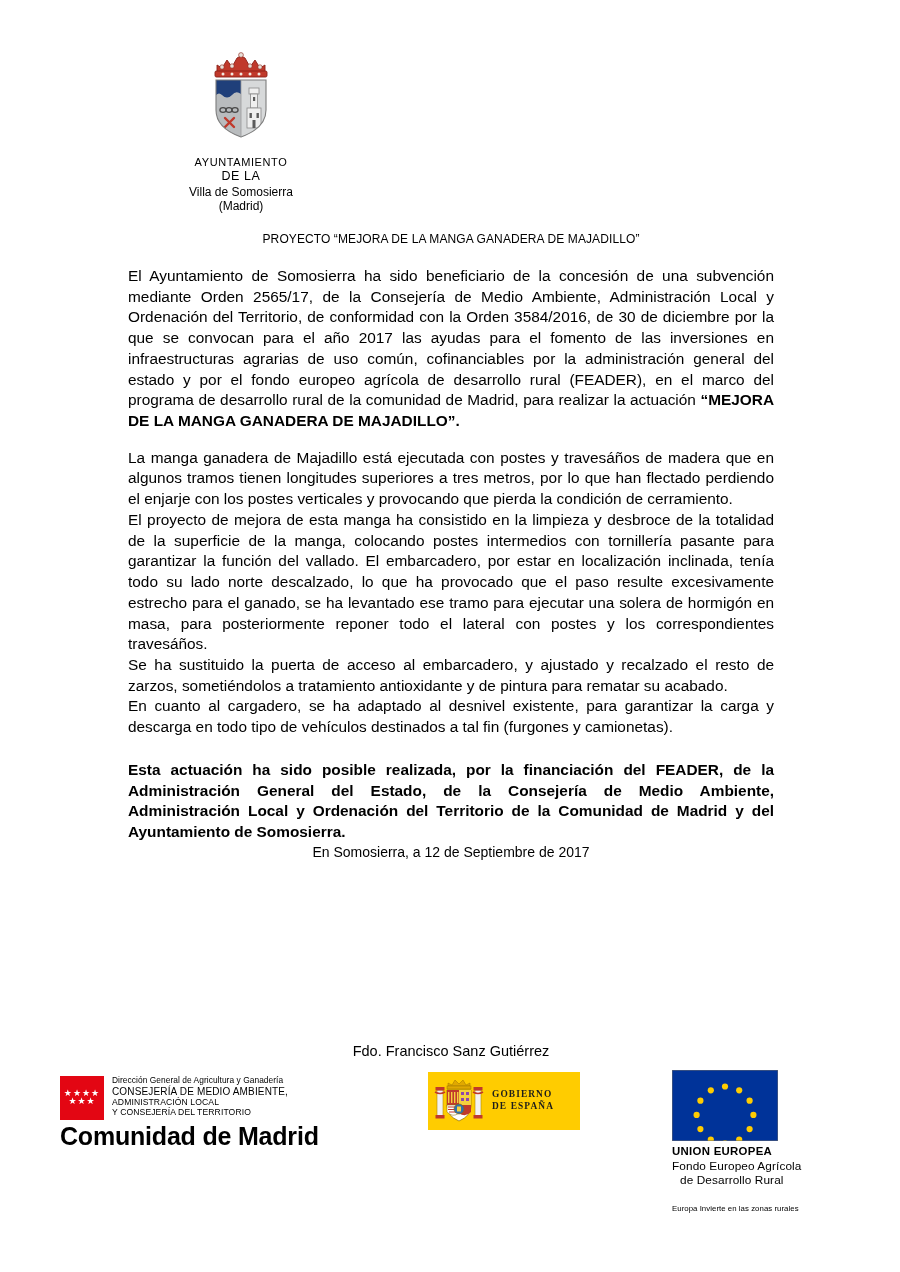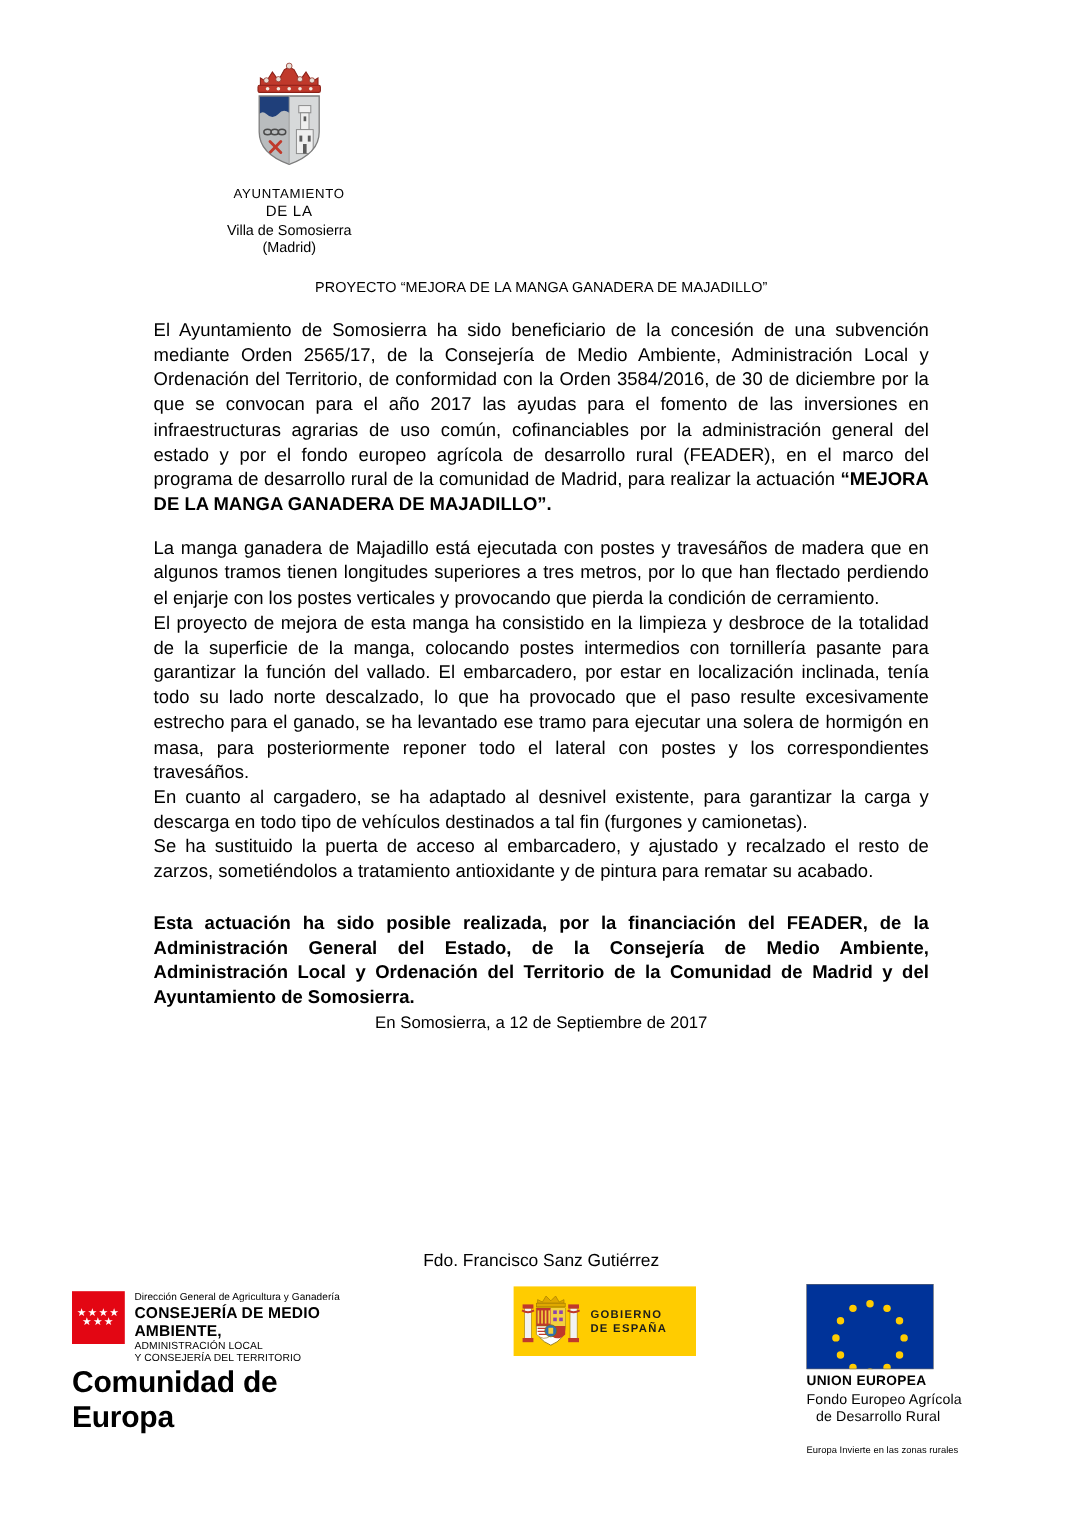--- a/index.html
+++ b/index.html
@@ -141,41 +141,42 @@
     line-height: 0.86;
     color: #ffffff;
     font-size: 9px;
     letter-spacing: 1px;
   }
   .cm-text {
     margin-left: 8px;
     padding-top: 1px;
   }
   .cm-l1 { font-size: 8.4px; display: block; letter-spacing: 0.05px; }
-  .cm-l2 { font-size: 13px; display: block; letter-spacing: 0.15px; margin-top: 1px; font-weight: bold; }
+  .cm-l2 { font-size: 10px; display: block; letter-spacing: 0.15px; margin-top: 1px; }
   .cm-l3 { font-size: 8.6px; display: block; letter-spacing: 0.1px; }
   .cm-l4 { font-size: 8.6px; display: block; letter-spacing: 0.1px; }
   .cm-big {
     font-size: 25px;
     font-weight: bold;
     letter-spacing: -0.2px;
     margin-top: 2px;
     display: block;
   }
 
   
   .logo-gob {
     position: absolute;
     left: 428px;
     top: 10px;
     width: 152px;
     height: 58px;
     background: #ffcc00;
     display: flex;
     align-items: center;
+    font-family: Liberation Serif, serif;
   }
   .gob-arms {
     width: 50px;
     height: 46px;
     margin-left: 6px;
     flex: 0 0 auto;
   }
   .gob-text {
     margin-left: 8px;
     line-height: 1.25;
@@ -294,23 +295,23 @@
 <div class="doc">
 
   <h1 class="doc-title">PROYECTO  “MEJORA DE LA MANGA GANADERA DE MAJADILLO”</h1>
 
   <p class="body-text"><span>El Ayuntamiento de Somosierra ha sido beneficiario de la concesión de una subvención mediante Orden 2565/17, de la Consejería de Medio Ambiente, Administración Local y Ordenación del Territorio, de conformidad con la Orden 3584/2016, de 30 de diciembre por la que se convocan para el año 2017 las ayudas para el fomento de las inversiones en infraestructuras agrarias de uso común, cofinanciables por la administración general del estado y por el fondo europeo agrícola de desarrollo rural (FEADER), en el marco del programa de desarrollo rural de la comunidad de Madrid, para realizar la actuación </span><span class="strong-inline">“MEJORA DE LA MANGA GANADERA DE MAJADILLO”.</span></p>
 
   <p class="body-text gap-para">La manga ganadera de Majadillo está ejecutada con postes y  travesáños de madera que en algunos tramos tienen longitudes superiores a tres metros, por lo que han flectado perdiendo el enjarje con los postes verticales y provocando que pierda la condición de cerramiento.</p>
 
   <p class="body-text">El proyecto de mejora de esta manga ha consistido en la limpieza y desbroce de la totalidad de la superficie de la manga, colocando postes intermedios con tornillería pasante para garantizar la función del vallado. El embarcadero, por estar en localización inclinada, tenía todo su lado norte descalzado, lo que ha provocado que el paso resulte excesivamente estrecho para el ganado, se ha levantado ese tramo para ejecutar una solera de hormigón en masa, para posteriormente reponer todo el lateral con postes y los correspondientes travesáños.</p>
 
+  <p class="body-text">Se ha sustituido la puerta de acceso al embarcadero, y ajustado y recalzado el resto de zarzos, sometiéndolos a tratamiento antioxidante y de pintura para rematar su acabado.</p>
+
   <p class="body-text">En cuanto al cargadero, se ha adaptado al desnivel existente, para garantizar la carga y descarga en todo tipo de vehículos destinados a tal fin (furgones y camionetas).</p>
-
-  <p class="body-text">Se ha sustituido la puerta de acceso al embarcadero, y ajustado y recalzado el resto de zarzos, sometiéndolos a tratamiento antioxidante y de pintura para rematar su acabado.</p>
 
   <div class="closing-block">
     <p class="closing">Esta actuación ha sido posible realizada, por la financiación del FEADER, de la Administración General del Estado, de la Consejería de Medio Ambiente, Administración Local y Ordenación del Territorio de la Comunidad de Madrid y del Ayuntamiento de Somosierra.</p>
     <p class="centered-small">En Somosierra, a 12 de Septiembre de 2017</p>
   </div>
 </div>
 
 <div class="signature-name">Fdo. Francisco Sanz Gutiérrez</div>
 
 <div class="footer">
@@ -323,21 +324,21 @@
           <div>★★★</div>
         </div>
       </div>
       <div class="cm-text">
         <span class="cm-l1">Dirección General de Agricultura y Ganadería</span>
         <span class="cm-l2">CONSEJERÍA DE MEDIO AMBIENTE,</span>
         <span class="cm-l3">ADMINISTRACIÓN LOCAL</span>
         <span class="cm-l4">Y CONSEJERÍA DEL TERRITORIO</span>
       </div>
     </div>
-    <span class="cm-big">Comunidad de Europa</span>
+    <span class="cm-big">Comunidad de Madrid</span>
   </div>
 
   <div class="logo-gob">
     <svg class="gob-arms" viewBox="0 0 50 46">
 
       <g>
         <rect x="3" y="12" width="6" height="26" fill="#f2f2f2" stroke="#b08a00" stroke-width="0.6"></rect>
         <rect x="1.5" y="9" width="9" height="3.5" fill="#c0392b"></rect>
         <rect x="1.5" y="37" width="9" height="3.5" fill="#c0392b"></rect>
         <rect x="41" y="12" width="6" height="26" fill="#f2f2f2" stroke="#b08a00" stroke-width="0.6"></rect>

